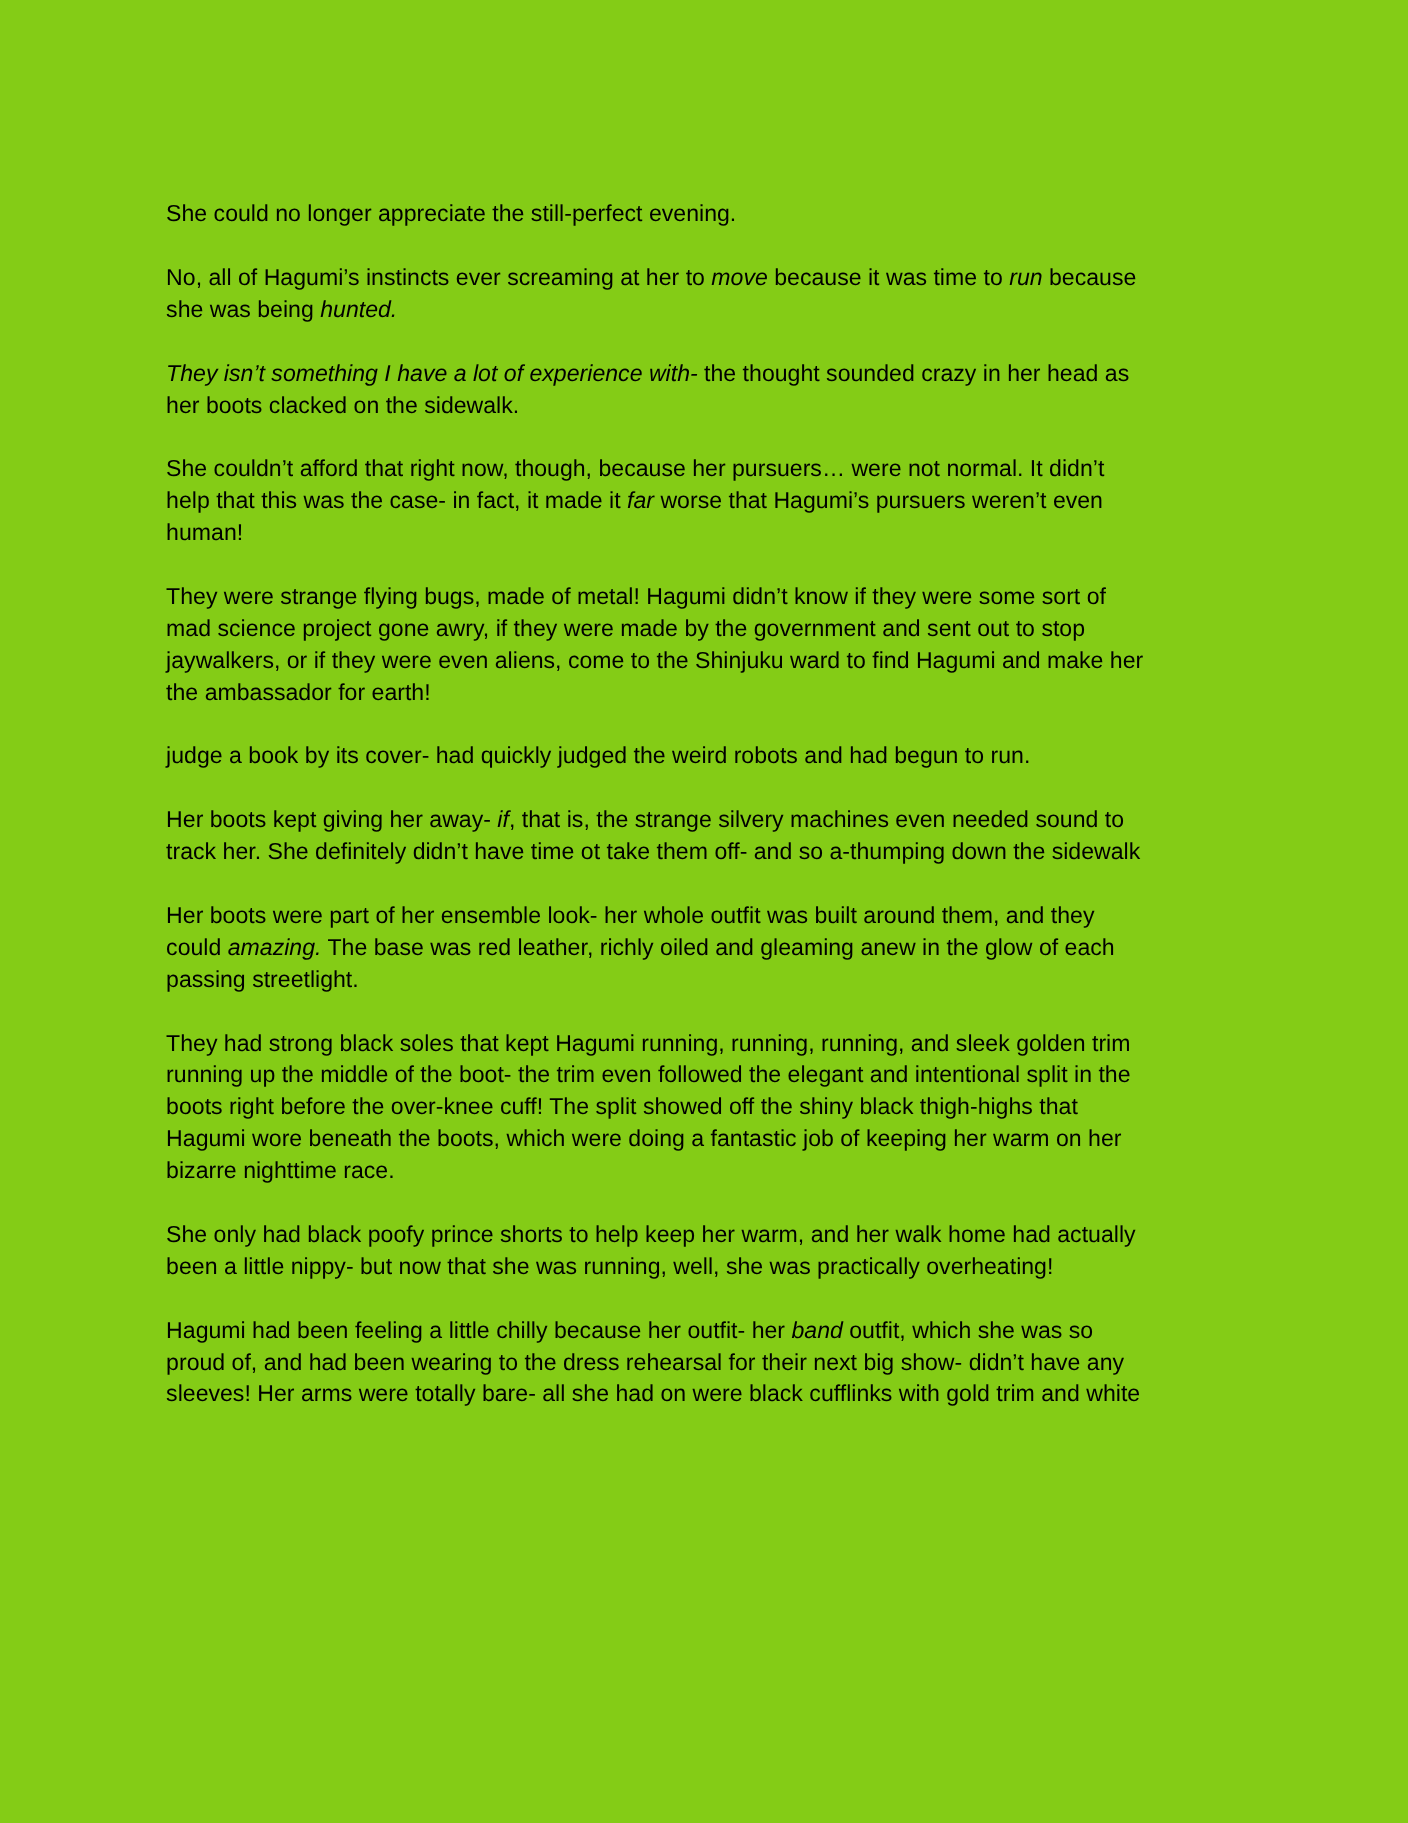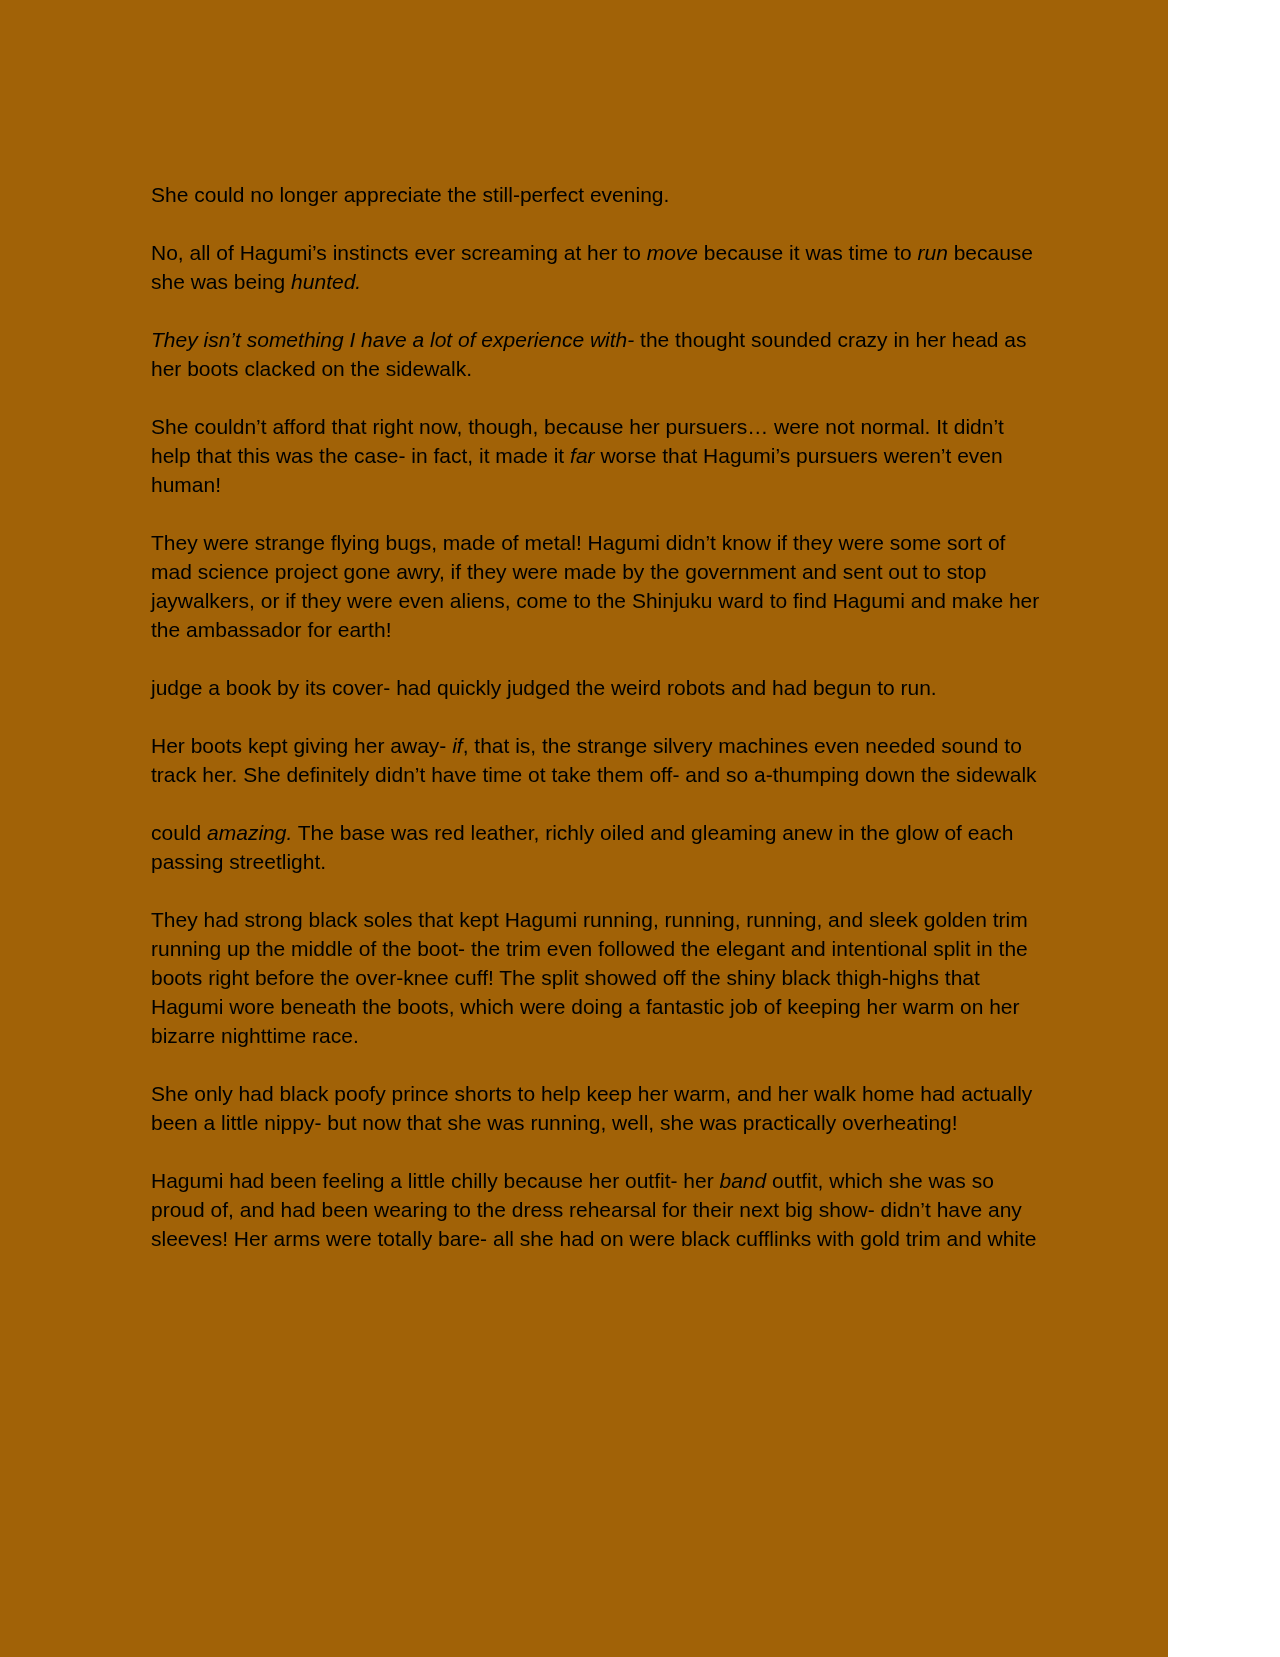--- a/index.html
+++ b/index.html
@@ -2,23 +2,23 @@
 <html><head>
 <meta charset="utf-8">
 <style>
   html, body {
     margin: 0;
     padding: 0;
     background: #ffffff;
   }
   .page {
     position: relative;
-    width: 1168px;
+    width: 1280px;
     height: 1657px;
-    background: #a16207;
+    background: #84cc16;
     overflow: hidden;
     font-family: "Liberation Sans", "DejaVu Sans", sans-serif;
   }
   .doc-body {
     position: absolute;
     left: 151px;
     top: 180px;
     width: 1060px;
     color: #000000;
     font-size: 21px;
@@ -65,20 +65,21 @@
         <div class="line"><span class="run">the ambassador for earth!</span></div>
       </div>
       <div class="para">
         <div class="line"><span class="run">judge a book by its cover- had quickly judged the weird robots and had begun to run.</span></div>
       </div>
       <div class="para">
         <div class="line"><span class="run">Her boots kept giving her away- </span><span class="run i">if</span><span class="run">, that is, the strange silvery machines even needed sound to</span></div>
         <div class="line"><span class="run">track her. She definitely didn’t have time ot take them off- and so a-thumping down the sidewalk</span></div>
       </div>
       <div class="para">
+        <div class="line"><span class="run">Her boots were part of her ensemble look- her whole outfit was built around them, and they</span></div>
         <div class="line"><span class="run">could </span><span class="run i">amazing.</span><span class="run"> The base was red leather, richly oiled and gleaming anew in the glow of each</span></div>
         <div class="line"><span class="run">passing streetlight.</span></div>
       </div>
       <div class="para">
         <div class="line"><span class="run">They had strong black soles that kept Hagumi running, running, running, and sleek golden trim</span></div>
         <div class="line"><span class="run">running up the middle of the boot- the trim even followed the elegant and intentional split in the</span></div>
         <div class="line"><span class="run">boots right before the over-knee cuff! The split showed off the shiny black thigh-highs that</span></div>
         <div class="line"><span class="run">Hagumi wore beneath the boots, which were doing a fantastic job of keeping her warm on her</span></div>
         <div class="line"><span class="run">bizarre nighttime race.</span></div>
       </div>

